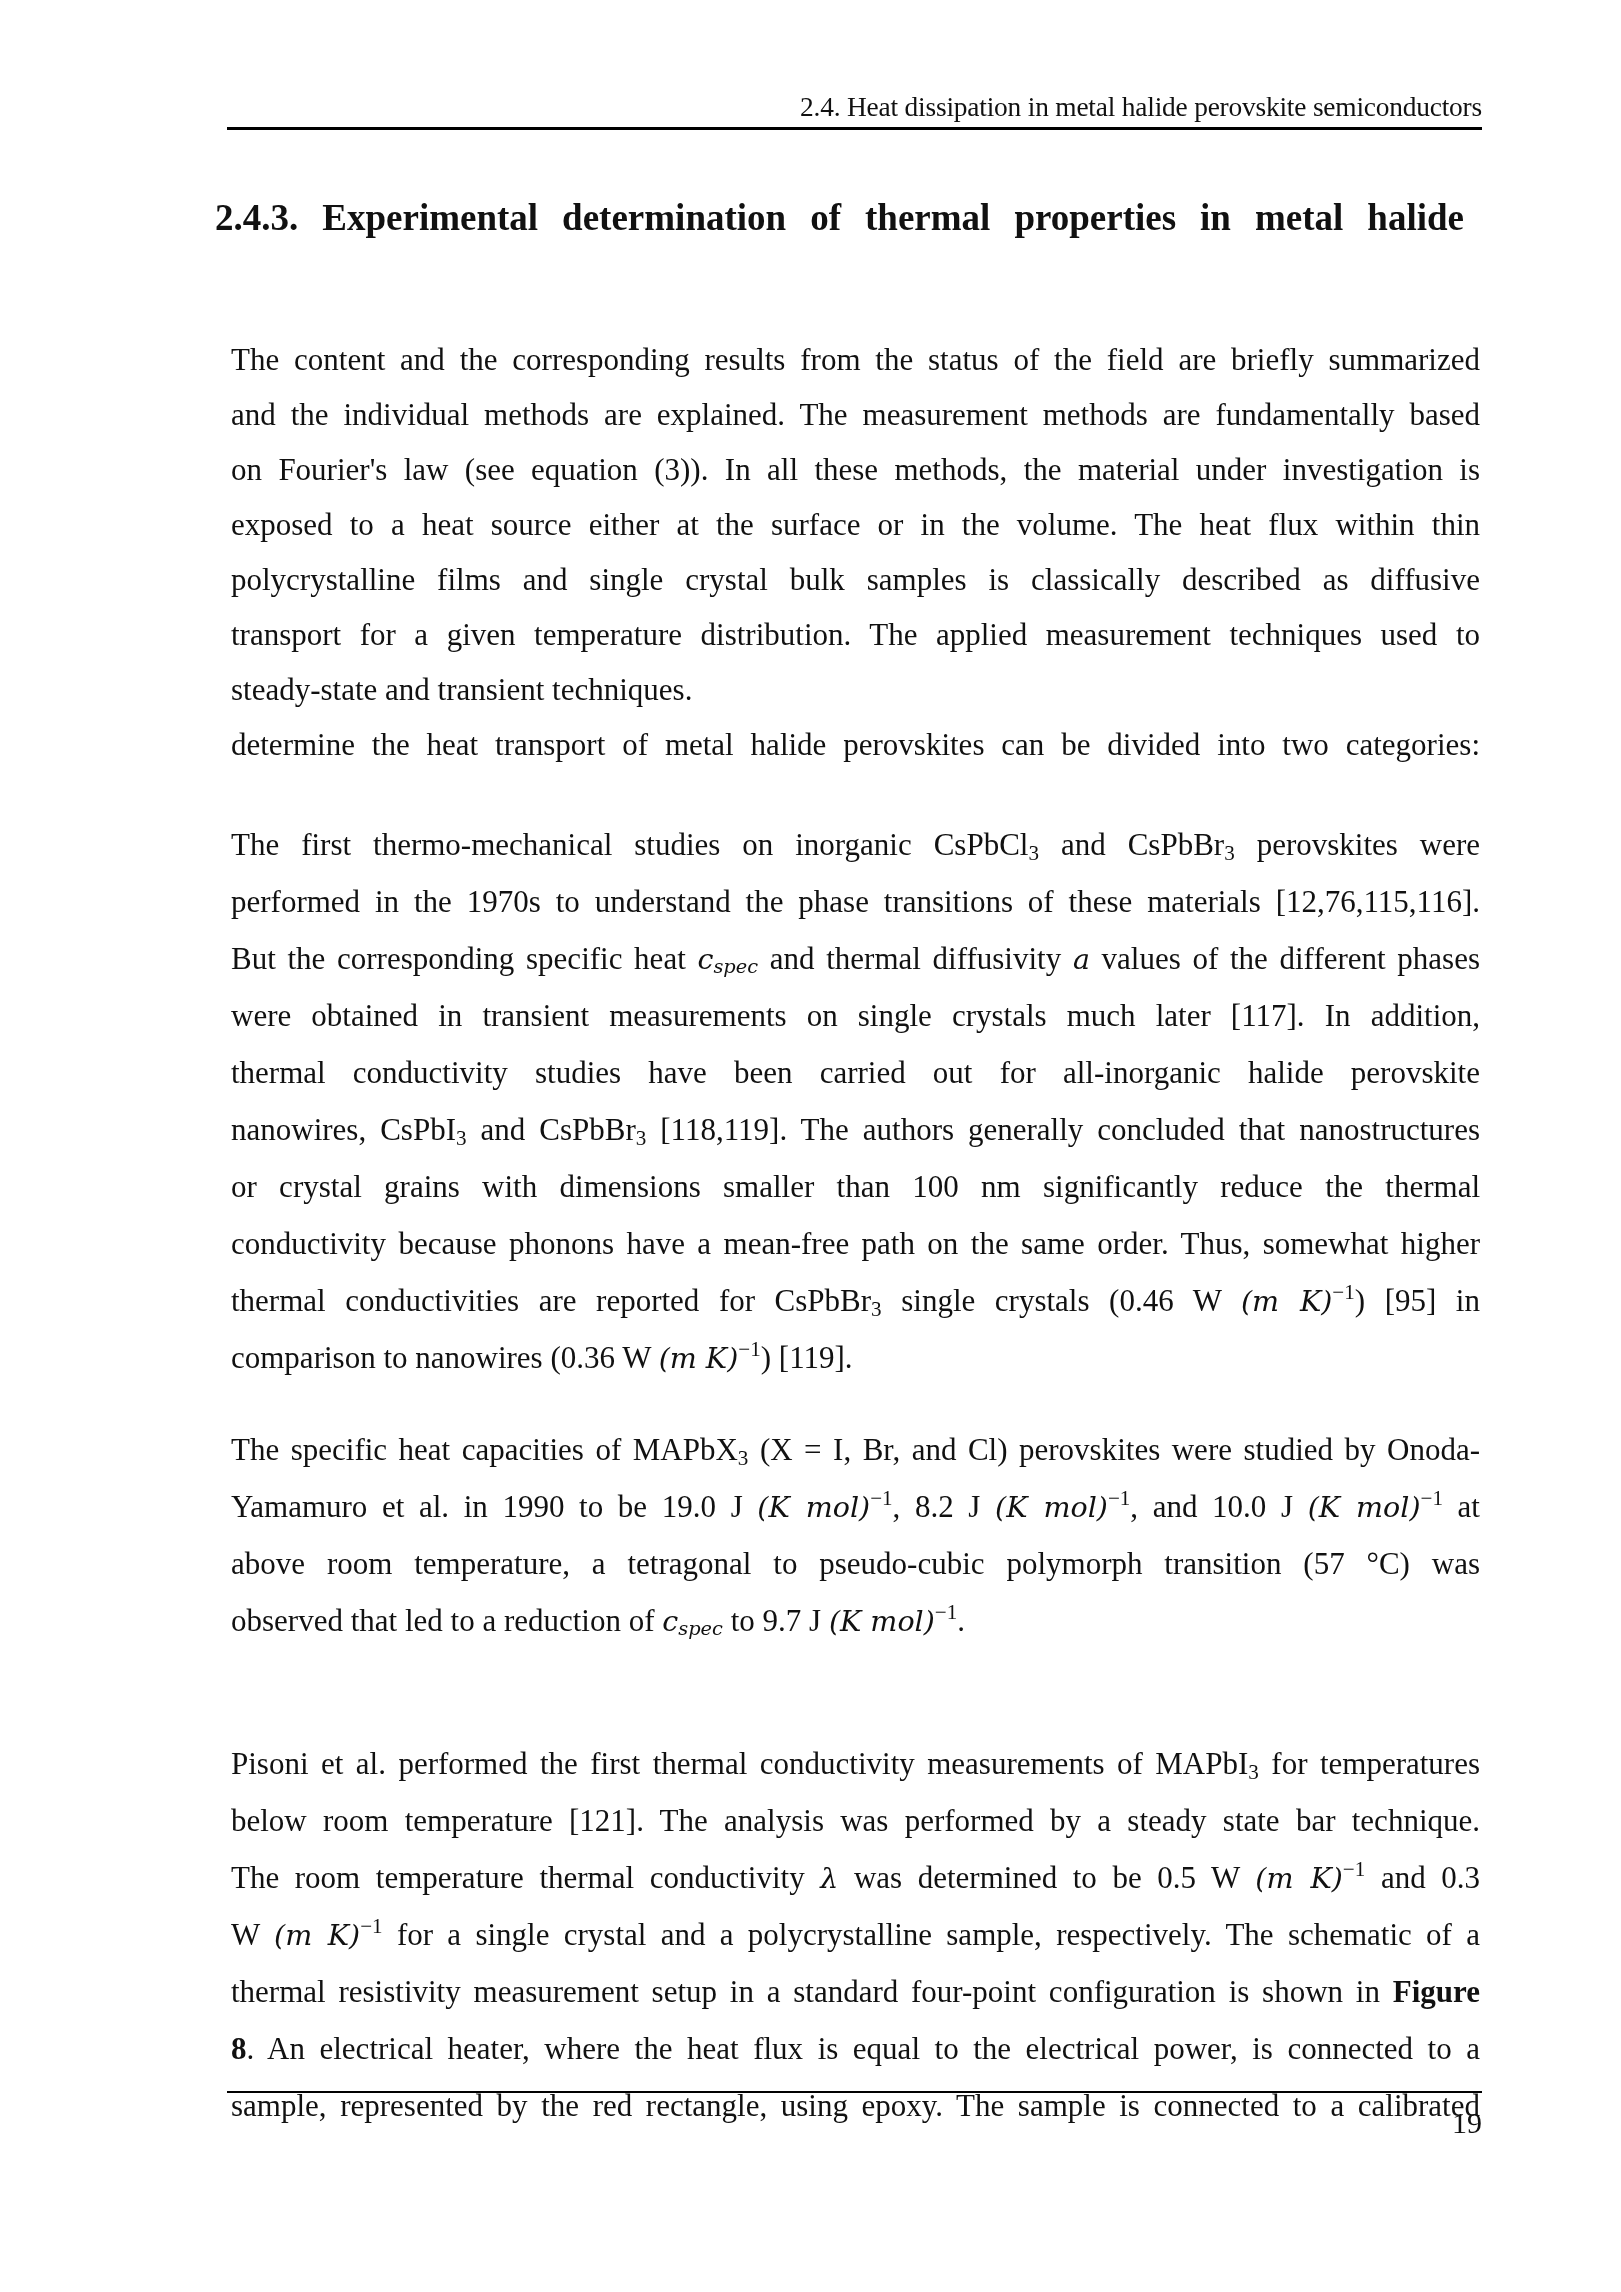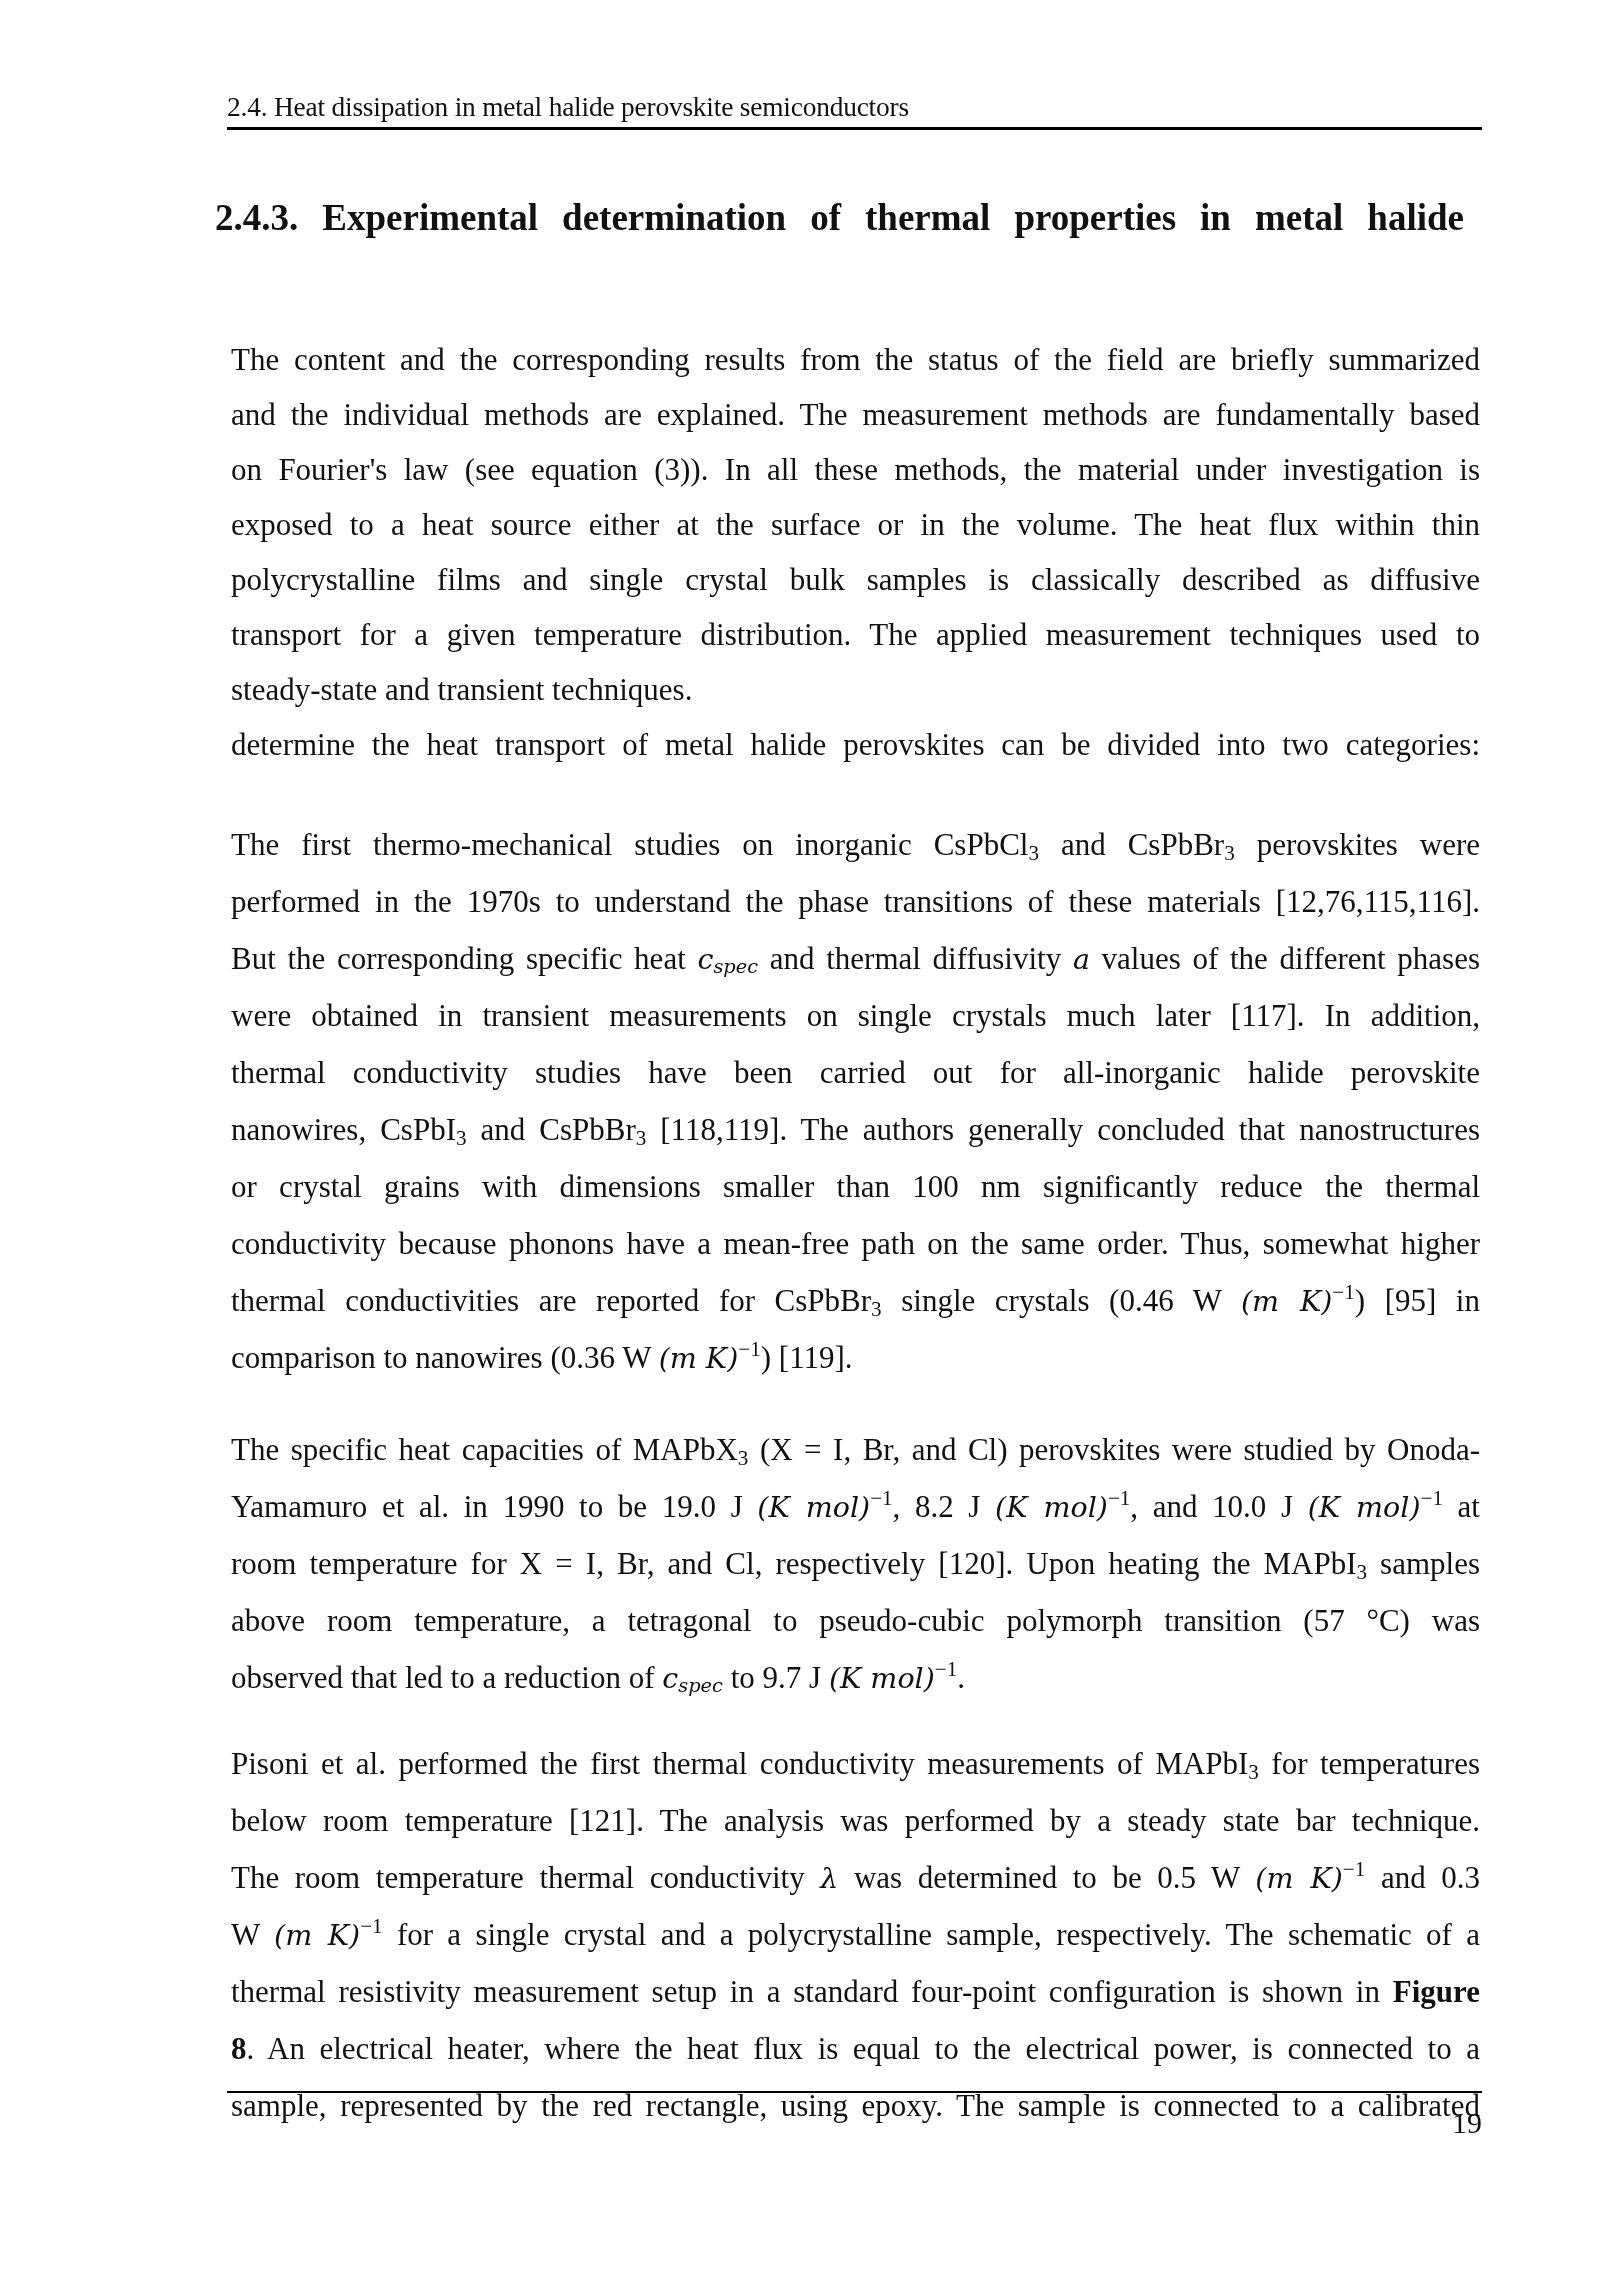--- a/index.html
+++ b/index.html
@@ -1,20 +1,20 @@
 <!DOCTYPE html>
 <html><head>
 <meta charset="utf-8">
 <style>
   html, body { margin: 0; padding: 0; background: #ffffff; }
   body { width: 1621px; height: 2293px; position: relative; overflow: hidden;
          font-family: "Liberation Serif", "DejaVu Serif", serif; color: #111; }
   .page { position: absolute; left: 0; top: 0; width: 1621px; height: 2293px; }
   .running-header { position: absolute; left: 227px; width: 1255px; top: 90px;
-         text-align: left; font-size: 27.4px; line-height: 35px; letter-spacing: -0.2px; }
+         text-align: right; font-size: 27.4px; line-height: 35px; letter-spacing: -0.2px; }
   .rule-top { position: absolute; left: 227px; width: 1255px; top: 127px; height: 2.9px; background: #000; }
   .heading { position: absolute; left: 215px; width: 1249px; top: 190px;
          font-weight: bold; font-size: 37px; line-height: 45px; text-align: justify;
          text-align-last: left; }
   .heading .line { display: block; text-align: justify; text-align-last: justify; }
   .heading .line.last { text-align-last: left; }
   .para { position: absolute; left: 231px; width: 1249px; font-size: 31px; }
   .line { display: block; height: 55px; line-height: 55px; white-space: nowrap;
           text-align: justify; text-align-last: justify; overflow: visible; }
   .line.last { text-align-last: left; }
@@ -60,21 +60,20 @@
     <span class="line"><span>nanowires, CsPbI</span><sub>3</sub><span> and CsPbBr</span><sub>3</sub><span> [118,119]. The authors generally concluded that nanostructures</span></span>
     <span class="line">or crystal grains with dimensions smaller than 100 nm significantly reduce the thermal</span>
     <span class="line">conductivity because phonons have a mean-free path on the same order. Thus, somewhat higher</span>
     <span class="line"><span>thermal conductivities are reported for CsPbBr</span><sub>3</sub><span> single crystals (0.46 W </span><span class="m">(m K)</span><sup>−1</sup><span>) [95] in</span></span>
     <span class="line last"><span>comparison to nanowires (0.36 W </span><span class="m">(m K)</span><sup>−1</sup><span>) [119].</span></span>
   </div>
 
   <div class="para p3" style="top:1421px">
     <span class="line"><span>The specific heat capacities of MAPbX</span><sub>3</sub><span> (X = I, Br, and Cl) perovskites were studied by Onoda-</span></span>
     <span class="line"><span>Yamamuro et al. in 1990 to be 19.0 J </span><span class="m">(K mol)</span><sup>−1</sup><span>, 8.2 J </span><span class="m">(K mol)</span><sup>−1</sup><span>, and 10.0 J </span><span class="m">(K mol)</span><sup>−1</sup><span> at</span></span>
-    <span class="line"><span>room temperature for X = I, Br, and Cl, respectively [120]. Upon heating the MAPbI</span><sub>3</sub><span> samples</span></span>
     <span class="line">above room temperature, a tetragonal to pseudo-cubic polymorph transition (57 °C) was</span>
     <span class="line last"><span>observed that led to a reduction of </span><span class="m"><span>c</span><sub>spec</sub></span><span> to 9.7 J </span><span class="m">(K mol)</span><sup>−1</sup><span>.</span></span>
   </div>
 
   <div class="para p4" style="top:1735px">
     <span class="line"><span>Pisoni et al. performed the first thermal conductivity measurements of MAPbI</span><sub>3</sub><span> for temperatures</span></span>
     <span class="line">below room temperature [121]. The analysis was performed by a steady state bar technique.</span>
     <span class="line"><span>The room temperature thermal conductivity </span><span class="m">λ</span><span> was determined to be 0.5 W </span><span class="m">(m K)</span><sup>−1</sup><span> and 0.3</span></span>
     <span class="line"><span>W </span><span class="m">(m K)</span><sup>−1</sup><span> for a single crystal and a polycrystalline sample, respectively. The schematic of a</span></span>
     <span class="line"><span>thermal resistivity measurement setup in a standard four-point configuration is shown in </span><b>Figure</b></span>

